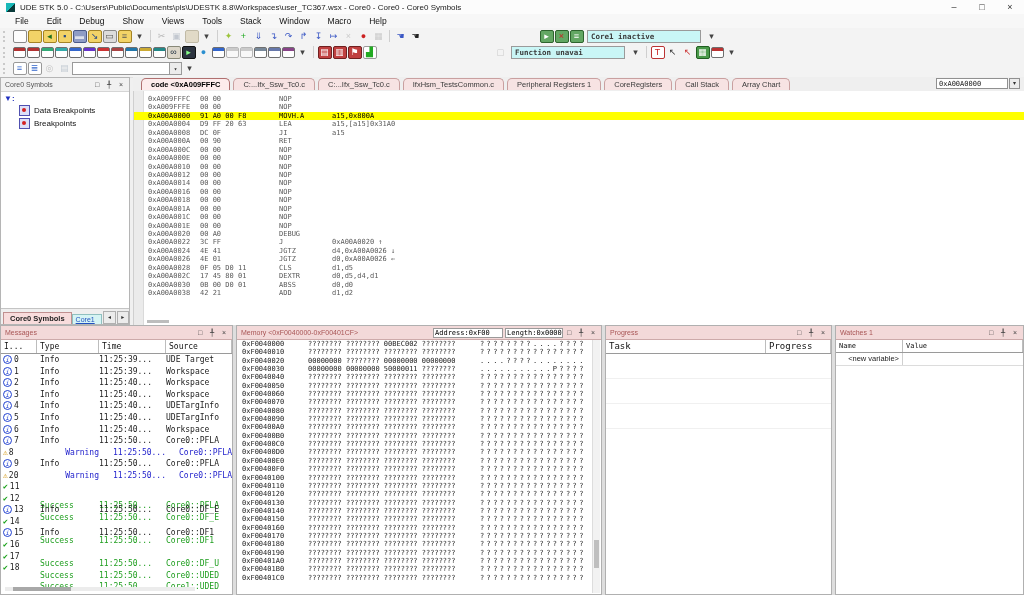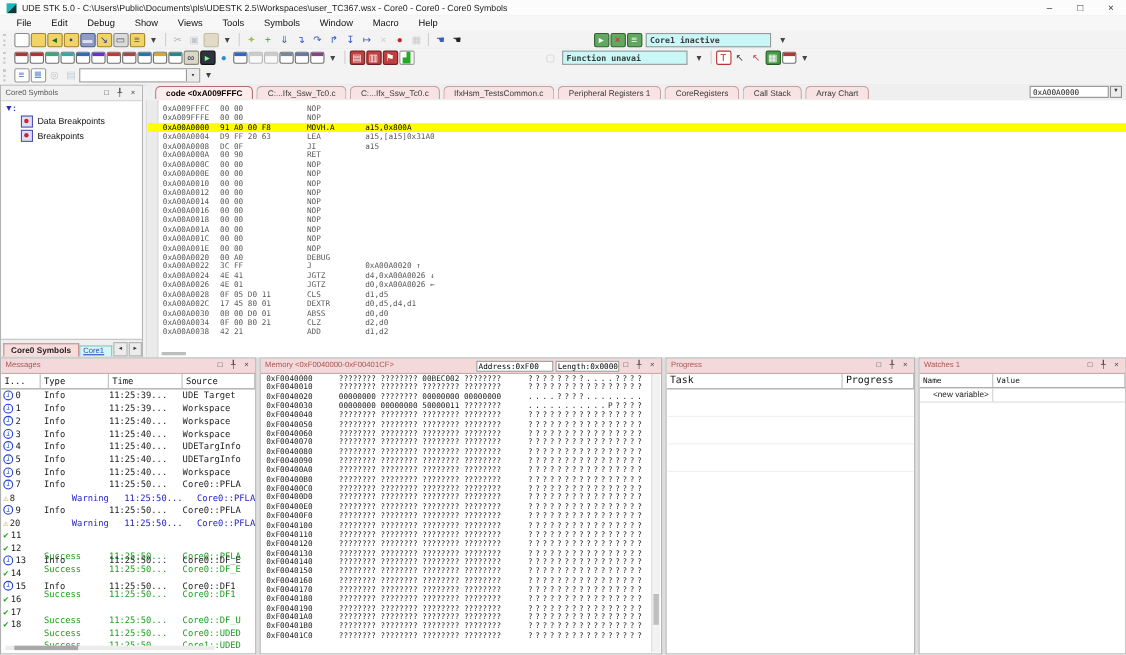--- a/index.html
+++ b/index.html
@@ -119,36 +119,36 @@
   .wname{width:67px;text-align:right;padding-right:3px;border-right:1px solid #d0d0d0;box-sizing:border-box;height:100%;line-height:12px;}
   .wval{flex:1;}
 </style>
 </head>
 <body>
 
 <div id="win">
 
   <div id="titlebar">
     <span id="appicon"></span>
-    <span id="title">UDE STK 5.0 - C:\Users\Public\Documents\pls\UDESTK 2.5\Workspaces\user_TC367.wsx - Core0 - Core0 - Core0 Symbols</span>
+    <span id="title">UDE STK 5.0 - C:\Users\Public\Documents\pls\UDESTK 8.8\Workspaces\user_TC367.wsx - Core0 - Core0 - Core0 Symbols</span>
     <span id="wcontrols">
       <span class="wbtn">–</span>
       <span class="wbtn">□</span>
       <span class="wbtn">×</span>
     </span>
   </div>
 
   <div id="menubar">
       <span class="mi">File</span>
       <span class="mi">Edit</span>
       <span class="mi">Debug</span>
       <span class="mi">Show</span>
       <span class="mi">Views</span>
       <span class="mi">Tools</span>
-      <span class="mi">Symbols</span>
+      <span class="mi">Stack</span>
       <span class="mi">Window</span>
       <span class="mi">Macro</span>
       <span class="mi">Help</span>
     </div>
 
   <div id="tb1" class="tbrow">
     <span class="thandle"></span>
     <span id="t1icons" style="display:flex;align-items:center;">
         <span class="tbi" style="background: rgb(253, 253, 253); border: 1px solid rgb(138, 138, 138);"></span>
         <span class="tbi" style="background: rgb(242, 211, 103); border: 1px solid rgb(163, 131, 37);"></span>
@@ -354,21 +354,20 @@
           <div class="crow"><span class="ca">0xA00A001A</span><span class="cb">00 00</span><span class="cm">NOP</span><span class="co"></span></div>
           <div class="crow"><span class="ca">0xA00A001C</span><span class="cb">00 00</span><span class="cm">NOP</span><span class="co"></span></div>
           <div class="crow"><span class="ca">0xA00A001E</span><span class="cb">00 00</span><span class="cm">NOP</span><span class="co"></span></div>
           <div class="crow"><span class="ca">0xA00A0020</span><span class="cb">00 A0</span><span class="cm">DEBUG</span><span class="co"></span></div>
           <div class="crow"><span class="ca">0xA00A0022</span><span class="cb">3C FF</span><span class="cm">J</span><span class="co">0xA00A0020 ↑</span></div>
           <div class="crow"><span class="ca">0xA00A0024</span><span class="cb">4E 41</span><span class="cm">JGTZ</span><span class="co">d4,0xA00A0026 ↓</span></div>
           <div class="crow"><span class="ca">0xA00A0026</span><span class="cb">4E 01</span><span class="cm">JGTZ</span><span class="co">d0,0xA00A0026 ←</span></div>
           <div class="crow"><span class="ca">0xA00A0028</span><span class="cb">0F 05 D0 11</span><span class="cm">CLS</span><span class="co">d1,d5</span></div>
           <div class="crow"><span class="ca">0xA00A002C</span><span class="cb">17 45 80 01</span><span class="cm">DEXTR</span><span class="co">d0,d5,d4,d1</span></div>
           <div class="crow"><span class="ca">0xA00A0030</span><span class="cb">0B 00 D0 01</span><span class="cm">ABSS</span><span class="co">d0,d0</span></div>
-          <div class="crow"><span class="ca">0xA00A0034</span><span class="cb">0F 00 B0 21</span><span class="cm">CLZ</span><span class="co">d2,d0</span></div>
           <div class="crow"><span class="ca">0xA00A0038</span><span class="cb">42 21</span><span class="cm">ADD</span><span class="co">d1,d2</span></div>
         </div>
       <div id="codehs"></div>
     </div>
   </div>
 
   <div id="bottom">
 
     <div id="messages" class="dockpnl">
       <div class="ptitle pink">

